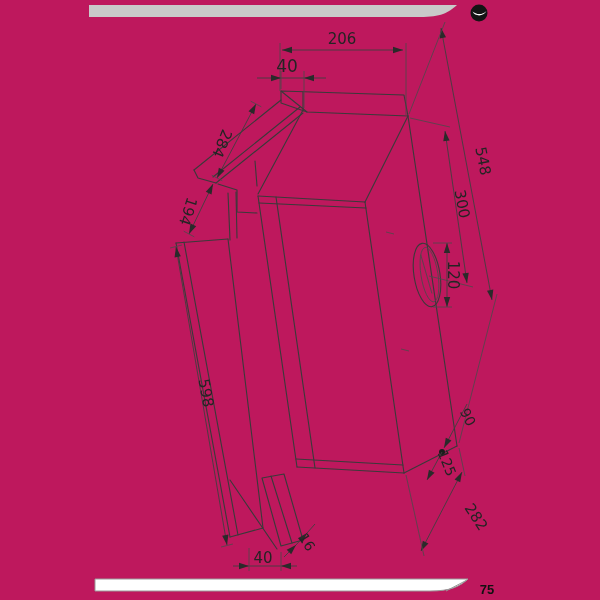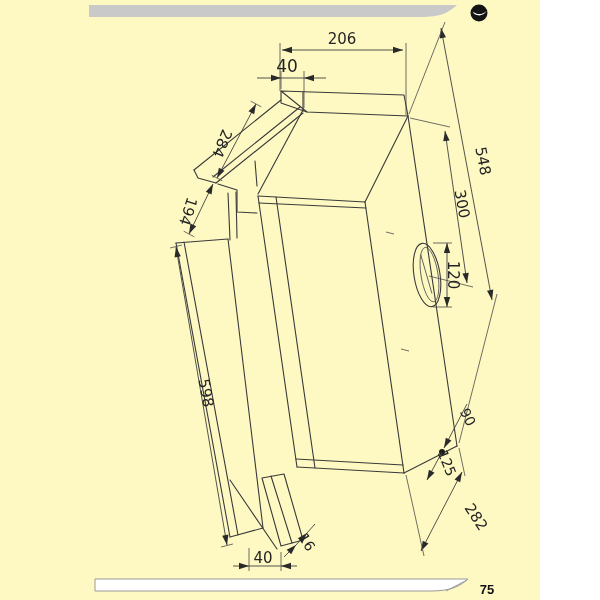--- a/index.html
+++ b/index.html
@@ -1,16 +1,16 @@
 <!DOCTYPE html>
 <html><head>
 <meta charset="utf-8">
 <style>
   html,body{margin:0;padding:0;background:#ffffff;}
-  #page{position:relative;width:540px;height:600px;background:#fef9c3;overflow:hidden;
+  #page{position:relative;width:600px;height:600px;background:#be185d;overflow:hidden;
         font-family:"DejaVu Sans", sans-serif;}
   svg{display:block;}
   .struct{stroke:#3a3a3a;stroke-width:1.1;fill:none;stroke-linejoin:round;stroke-linecap:round;}
   .thin{stroke:#4a4a4a;stroke-width:0.8;fill:none;}
   .dim{stroke:#3f3f3f;stroke-width:0.9;fill:none;}
   .ext{stroke:#4a4a4a;stroke-width:0.8;fill:none;}
   text.dimtxt{fill:#242424;font-size:15px;font-family:"DejaVu Sans", sans-serif;}
   text.big{font-size:17px;}
   text.small{font-size:14px;}
   text.pageno{fill:#111;font-size:13px;font-weight:bold;font-family:"Liberation Sans", sans-serif;}

